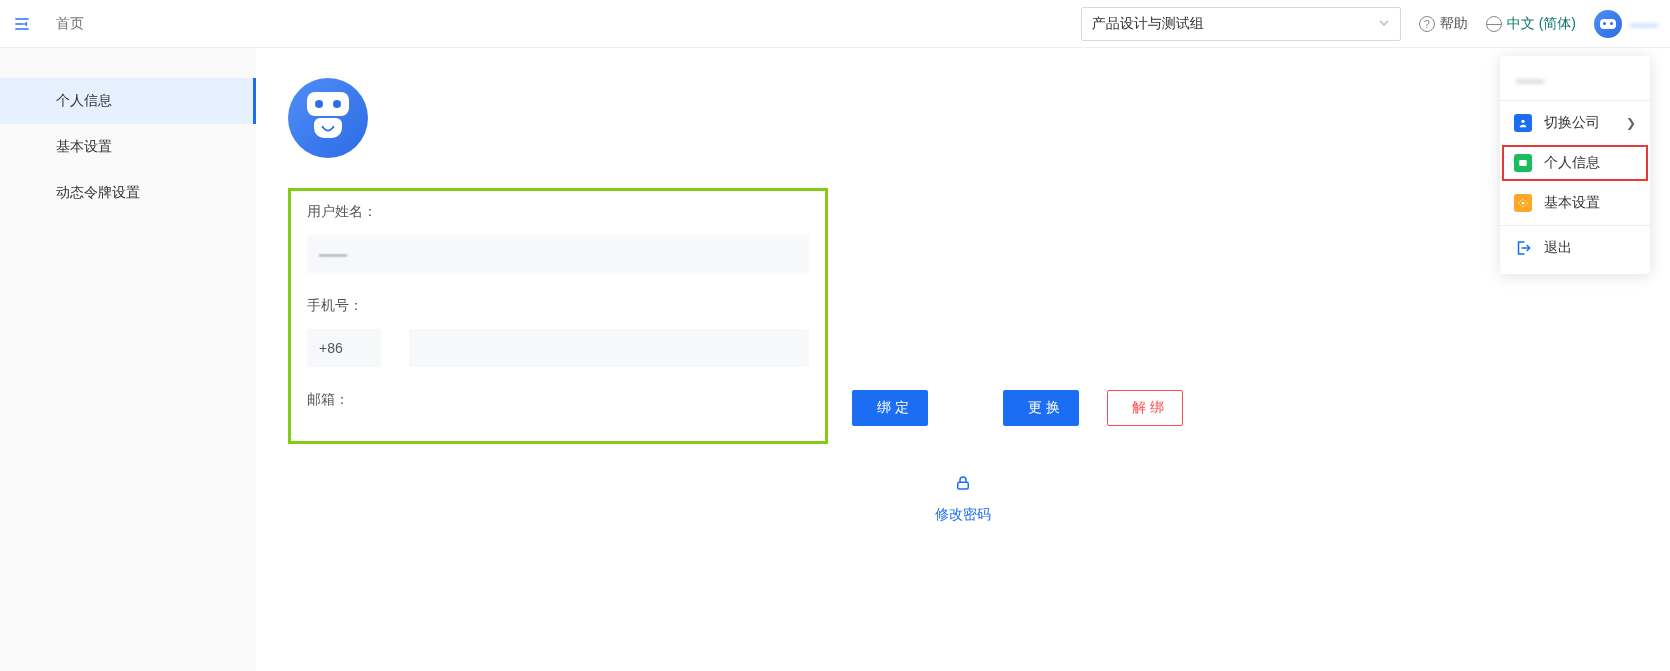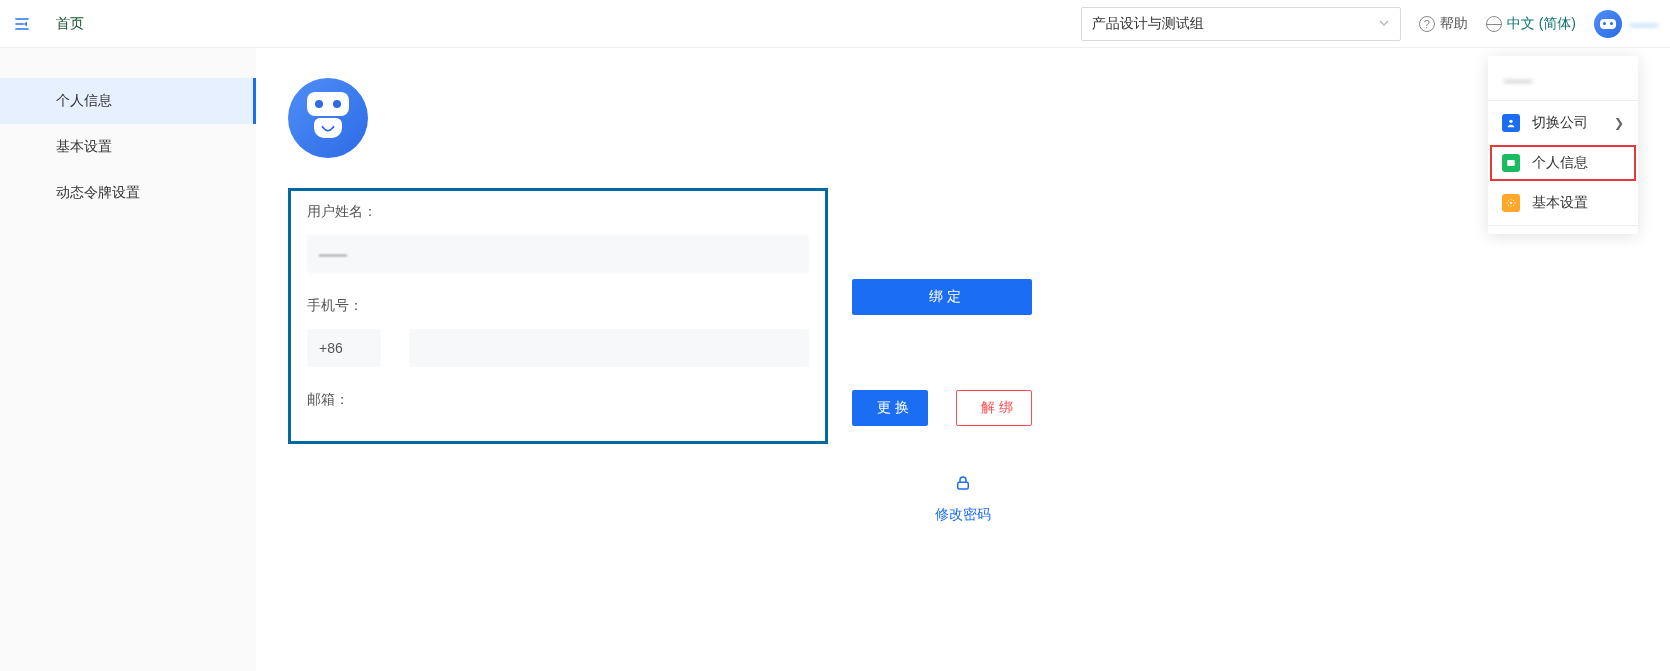--- a/index.html
+++ b/index.html
@@ -23,21 +23,21 @@
       background: #fff;
     }
     .menu-toggle {
       color: #3B82F6;
       margin-right: 24px;
       cursor: pointer;
       display: flex;
       align-items: center;
     }
     .breadcrumb-home {
-      color: #14532d;
+      color: #737373;
       cursor: pointer;
     }
     .header-right {
       margin-left: auto;
       display: flex;
       align-items: center;
       gap: 18px;
     }
     .org-select {
       width: 320px;
@@ -193,21 +193,21 @@
       position:absolute;
       width:8px;height:8px;
       border:2px solid #2c6be5;
       border-top:none; border-right:none;
       border-radius: 0 0 0 6px;
       left:9px; top:4px;
       transform: rotate(-45deg);
     }
 
     .form-block {
-      border: 3px solid #0369a1;
+      border: 3px solid #84cc16;
       padding: 12px 16px 18px;
       width: 540px;
       background: #fff;
     }
     .form-group { margin-bottom: 24px; }
     .form-group:last-child { margin-bottom: 0; }
     .form-label { color: #555; margin-bottom: 14px; display: block; }
     .input-row { display: flex; gap: 28px; align-items: center; }
     .text-input {
       background: #f7f8fa;
@@ -255,21 +255,21 @@
       color: #1b6ef3;
       cursor: pointer;
       flex-direction: column;
     }
     .lock-icon { color: #1b6ef3; display: inline-flex; }
 
     
     .user-menu {
       position: absolute;
       top: 8px;
-      right: 32px;
+      right: 20px;
       width: 150px;
       background: #fff;
       box-shadow: 0 2px 16px rgba(0,0,0,0.12);
       border-radius: 3px;
       z-index: 100;
       padding: 6px 0;
     }
     .user-menu-header {
       padding: 10px 16px;
       color: #666;
@@ -379,21 +379,21 @@
           <div class="input-row">
             <input class="text-input input-prefix" value="+86" style="">
             <input class="text-input input-rest" value="" style="">
           </div>
         </div>
 
         <div class="form-group">
           <label class="form-label">邮箱：</label>
         </div>
       </div>
-      <div style="display:flex;flex-direction:column;gap:75px;padding-bottom:18px;">
+      <div style="display:flex;flex-direction:row;gap:75px;padding-bottom:18px;">
         <button class="btn btn-primary">绑定</button>
         <div style="display:flex;gap:28px;">
           <button class="btn btn-primary">更换</button>
           <button class="btn btn-danger-outline">解绑</button>
         </div>
       </div>
     </div>
 
     <div class="change-password">
       <span class="lock-icon">
@@ -429,15 +429,25 @@
       <div class="menu-item">
         <span class="mi-icon ic-orange">
           <svg width="10" height="10" viewBox="0 0 24 24" fill="#fff">
               <circle cx="12" cy="12" r="3"></circle>
               <path d="M12 2v3M12 19v3M4 12H1M23 12h-3M5 5l2 2M17 17l2 2M19 5l-2 2M7 17l-2 2" stroke="#fff" stroke-width="2"></path>
             </svg>
         </span>
         <span>基本设置</span>
       </div>
       <div class="divider"></div>
+      <div class="menu-item">
+        <span class="logout-icon">
+          <svg width="18" height="18" viewBox="0 0 24 24" fill="none" stroke="#1b6ef3" stroke-width="2">
+            <path d="M14 4h-8v16h8"></path>
+            <path d="M10 12h10"></path>
+            <path d="M17 8l4 4-4 4"></path>
+          </svg>
+        </span>
+        <span>退出</span>
+      </div>
     </div>
   </div>
 </div>
 
 </body></html>

